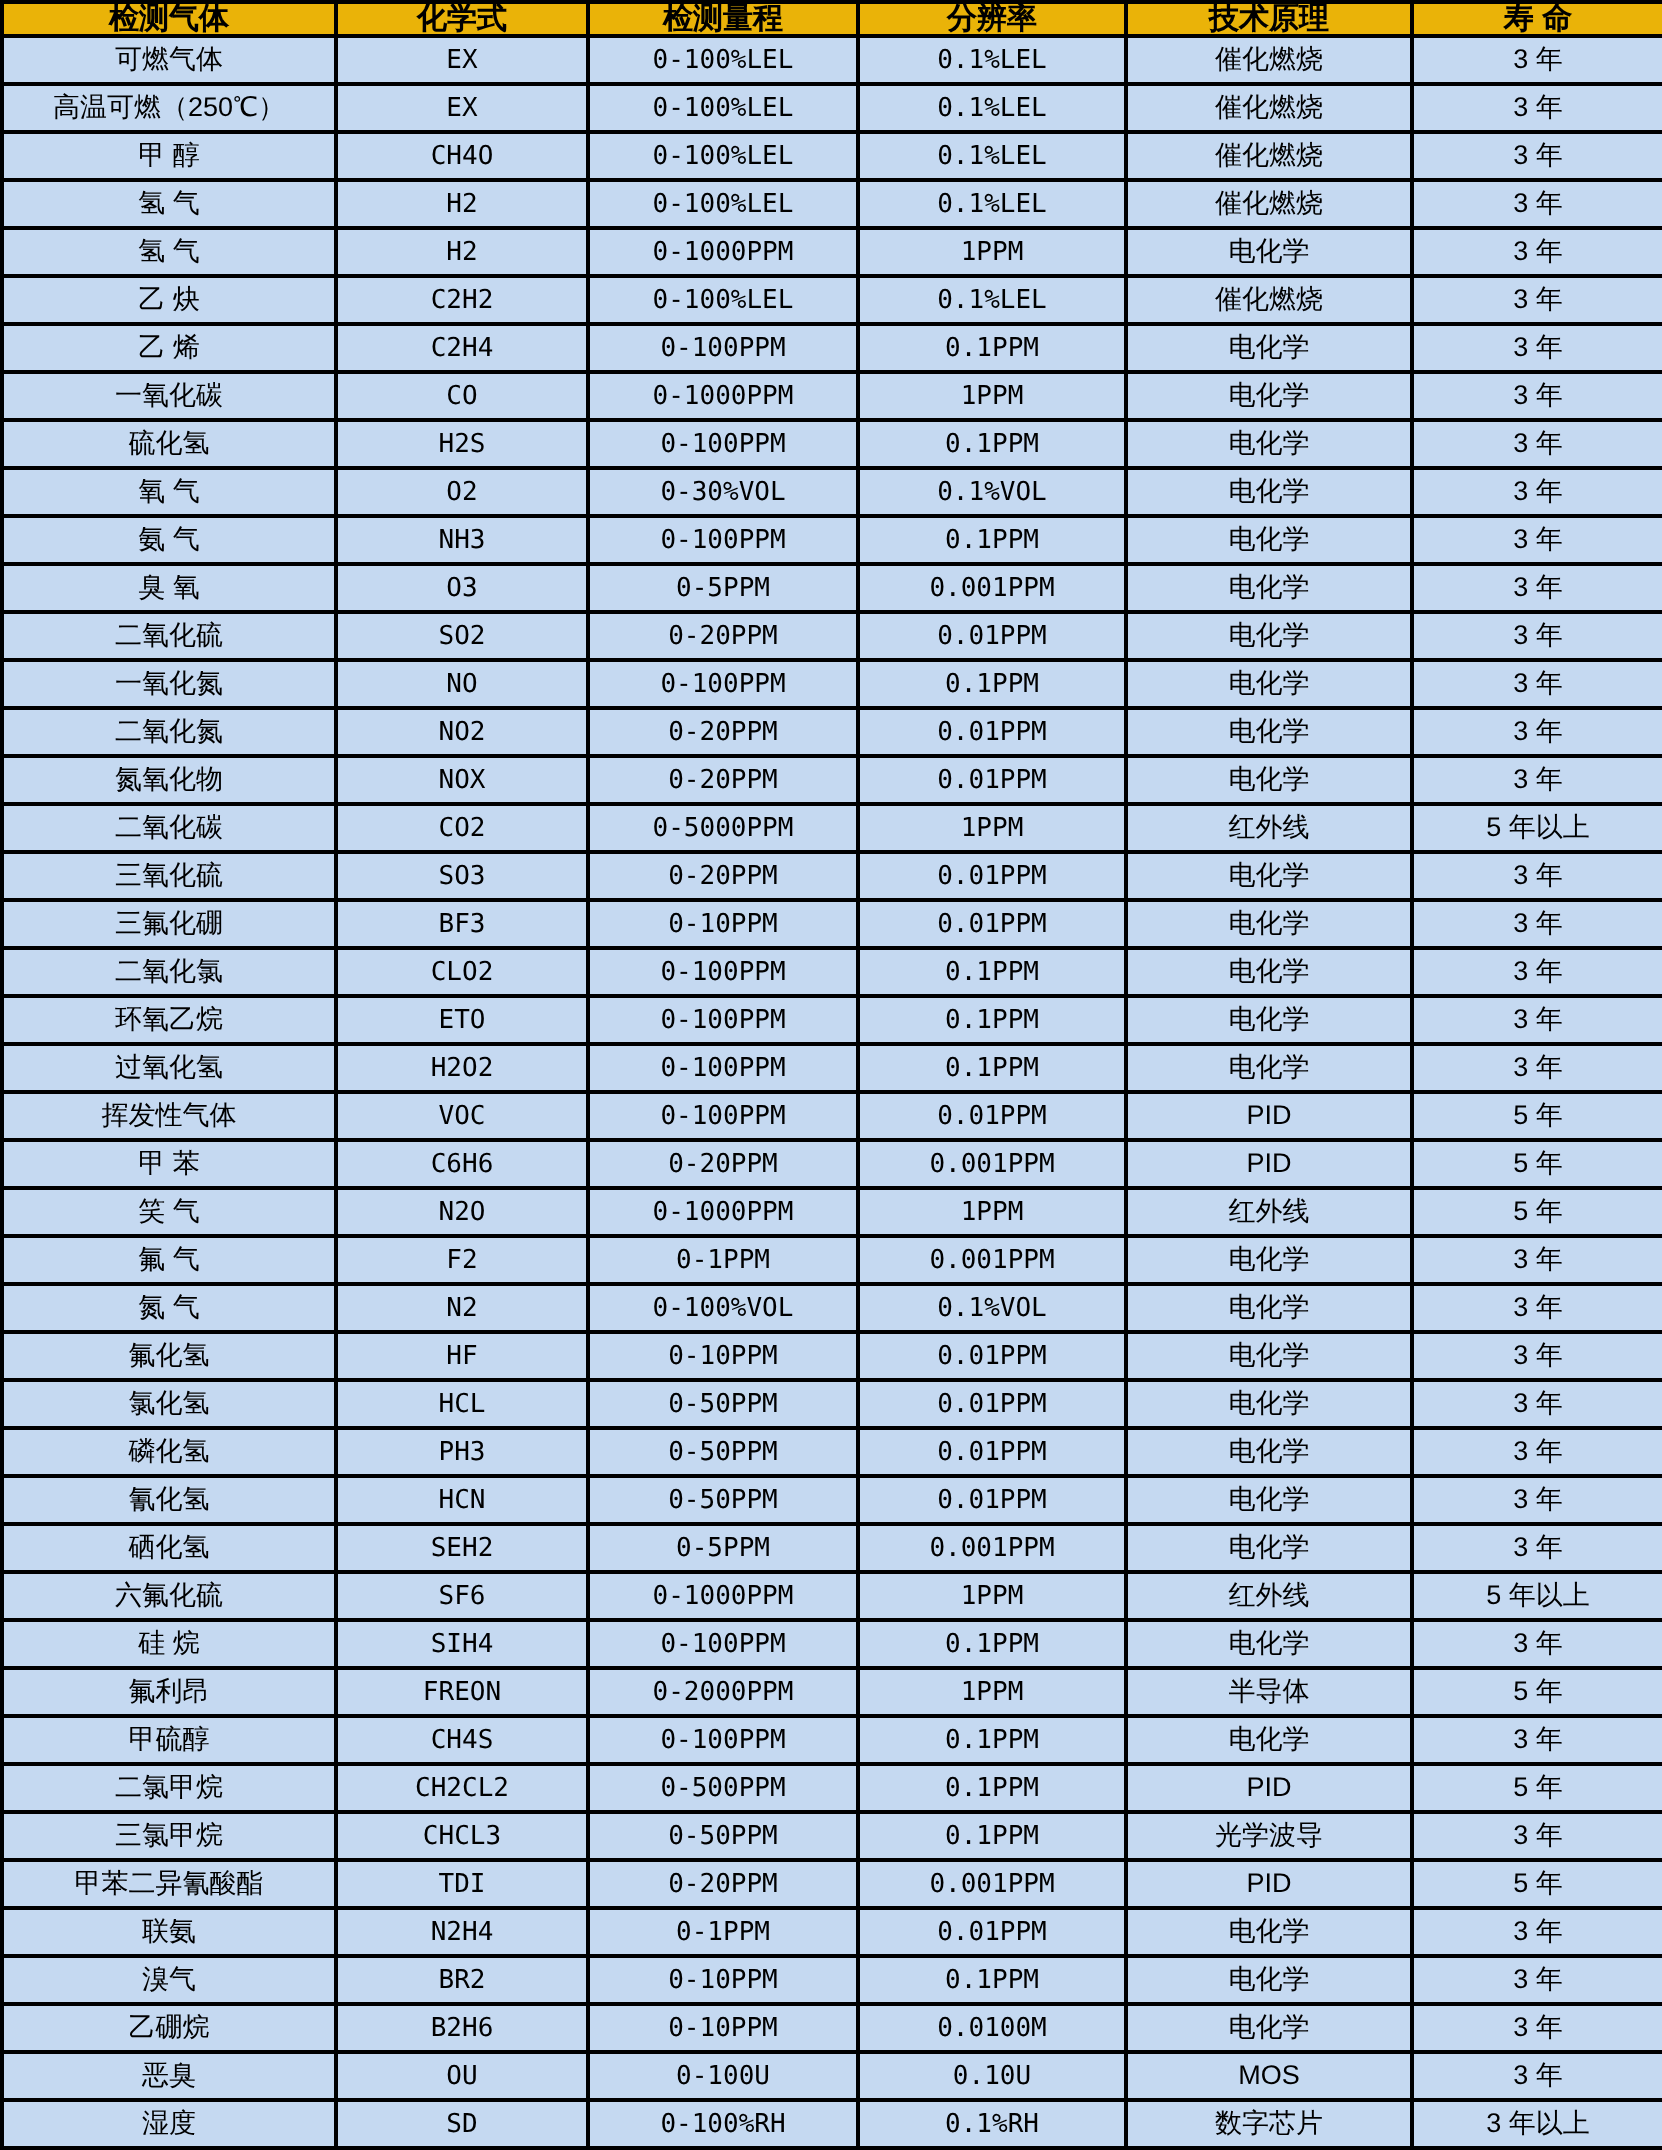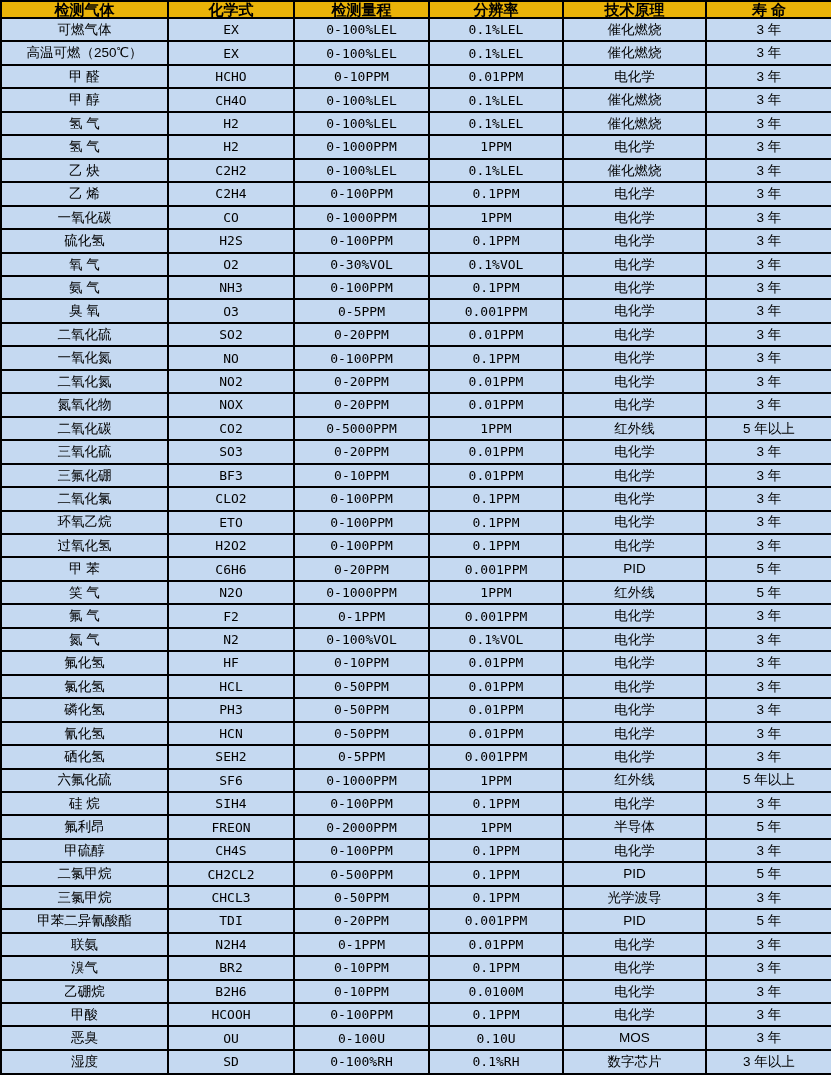--- a/index.html
+++ b/index.html
@@ -86,28 +86,20 @@
       </tr>
       <tr>
         <td>高温可燃（250℃）</td>
         <td>EX</td>
         <td>0-100%LEL</td>
         <td>0.1%LEL</td>
         <td>催化燃烧</td>
         <td>3 年</td>
       </tr>
       <tr>
-        <td>甲 醛</td>
-        <td>HCHO</td>
-        <td>0-10PPM</td>
-        <td>0.01PPM</td>
-        <td>电化学</td>
-        <td>3 年</td>
-      </tr>
-      <tr>
         <td>甲 醇</td>
         <td>CH4O</td>
         <td>0-100%LEL</td>
         <td>0.1%LEL</td>
         <td>催化燃烧</td>
         <td>3 年</td>
       </tr>
       <tr>
         <td>氢 气</td>
         <td>H2</td>
@@ -254,20 +246,28 @@
       </tr>
       <tr>
         <td>过氧化氢</td>
         <td>H2O2</td>
         <td>0-100PPM</td>
         <td>0.1PPM</td>
         <td>电化学</td>
         <td>3 年</td>
       </tr>
       <tr>
+        <td>挥发性气体</td>
+        <td>VOC</td>
+        <td>0-100PPM</td>
+        <td>0.01PPM</td>
+        <td>PID</td>
+        <td>5 年</td>
+      </tr>
+      <tr>
         <td>甲 苯</td>
         <td>C6H6</td>
         <td>0-20PPM</td>
         <td>0.001PPM</td>
         <td>PID</td>
         <td>5 年</td>
       </tr>
       <tr>
         <td>笑 气</td>
         <td>N2O</td>
@@ -402,28 +402,20 @@
         <td>0-10PPM</td>
         <td>0.1PPM</td>
         <td>电化学</td>
         <td>3 年</td>
       </tr>
       <tr>
         <td>乙硼烷</td>
         <td>B2H6</td>
         <td>0-10PPM</td>
         <td>0.0100M</td>
-        <td>电化学</td>
-        <td>3 年</td>
-      </tr>
-      <tr>
-        <td>甲酸</td>
-        <td>HCOOH</td>
-        <td>0-100PPM</td>
-        <td>0.1PPM</td>
         <td>电化学</td>
         <td>3 年</td>
       </tr>
       <tr>
         <td>恶臭</td>
         <td>OU</td>
         <td>0-100U</td>
         <td>0.10U</td>
         <td>MOS</td>
         <td>3 年</td>

